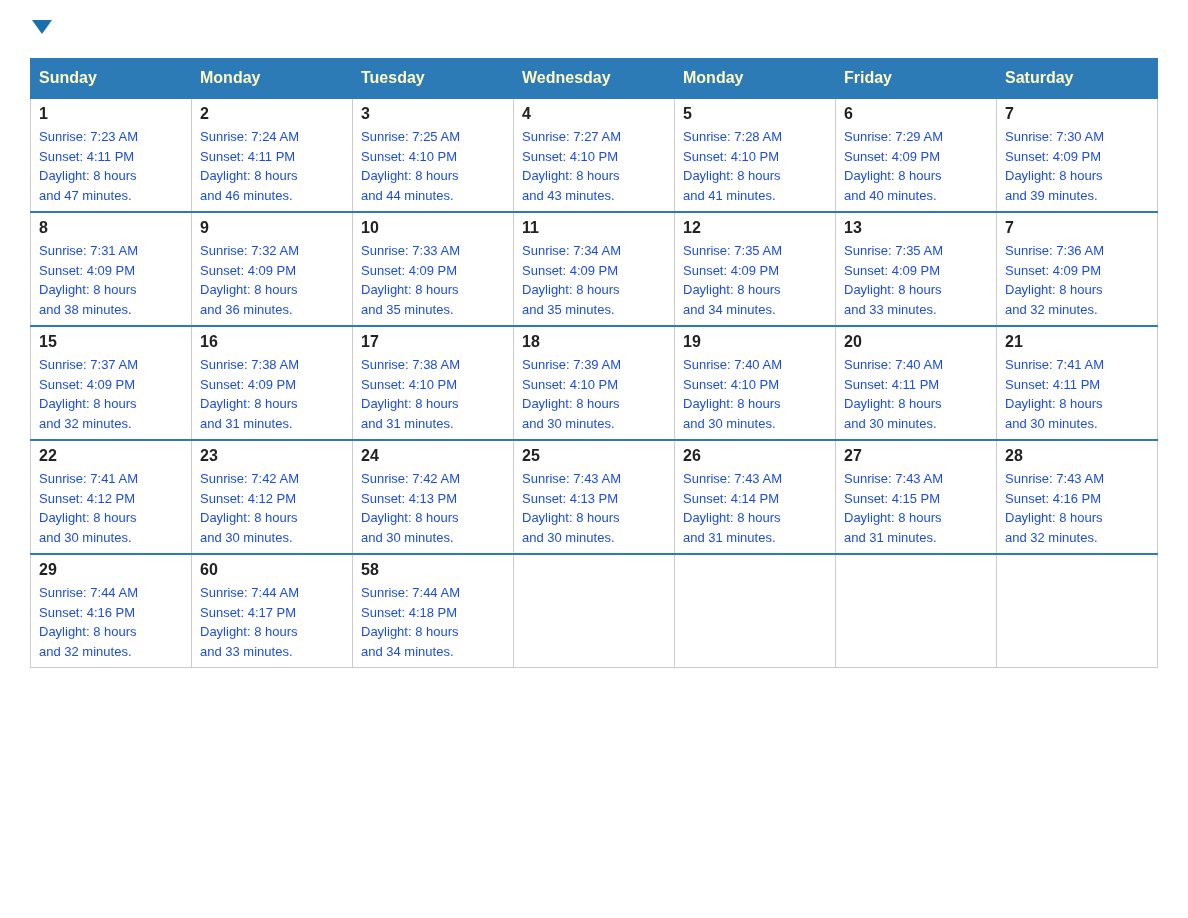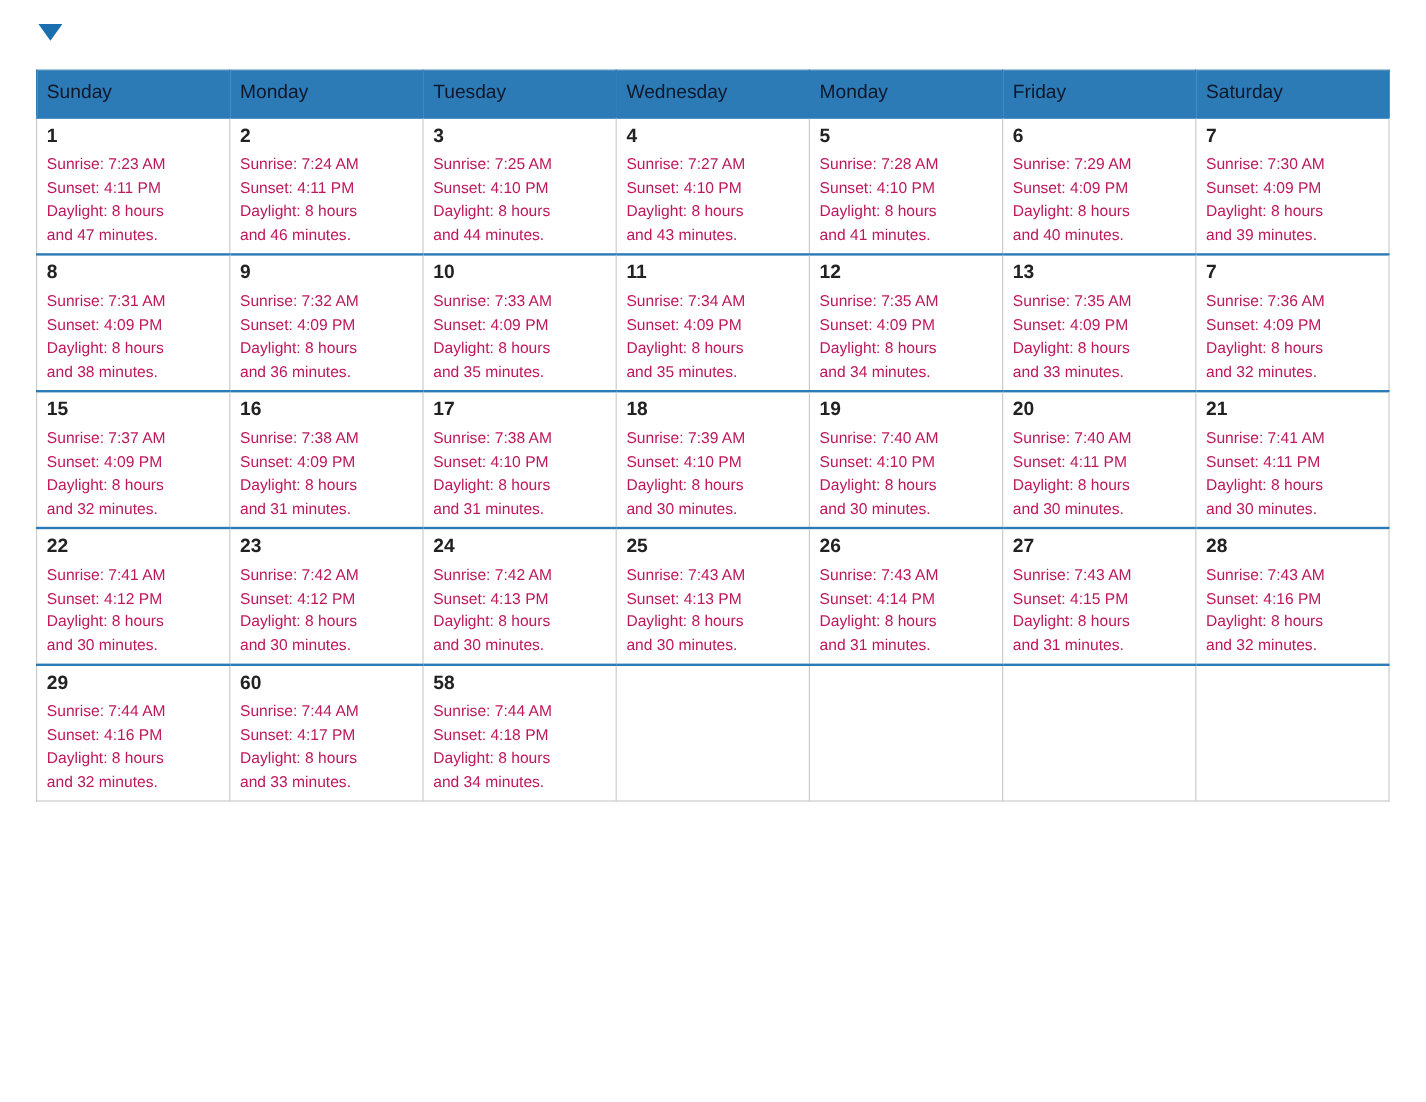--- a/index.html
+++ b/index.html
@@ -61,25 +61,25 @@
       font-size: 22px;
       color: #444;
       margin-top: 4px;
     }
     .calendar {
       width: 100%;
       border-collapse: collapse;
     }
     .calendar th {
       background-color: #2c7bb6;
-      color: #0f172a;
+      color: #fef9c3;
       padding: 10px 8px;
       text-align: left;
       font-size: 16px;
-      font-weight: normal;
+      font-weight: bold;
       border: 1px solid #2c7bb6;
     }
     .calendar td {
       border: 1px solid #ccc;
       vertical-align: top;
       padding: 6px 8px;
       width: 14.28%;
       min-height: 100px;
     }
     .calendar tr td {
@@ -90,21 +90,21 @@
     }
     .day-number {
       font-size: 16px;
       font-weight: bold;
       color: #222;
       display: block;
       margin-bottom: 4px;
     }
     .day-info {
       font-size: 13px;
-      color: #be185d;
+      color: #1d4ed8;
       line-height: 1.5;
     }
     .empty-cell {
       background: #fff;
     }
   </style>
 </head>
 <body>
 
 <div class="header">

